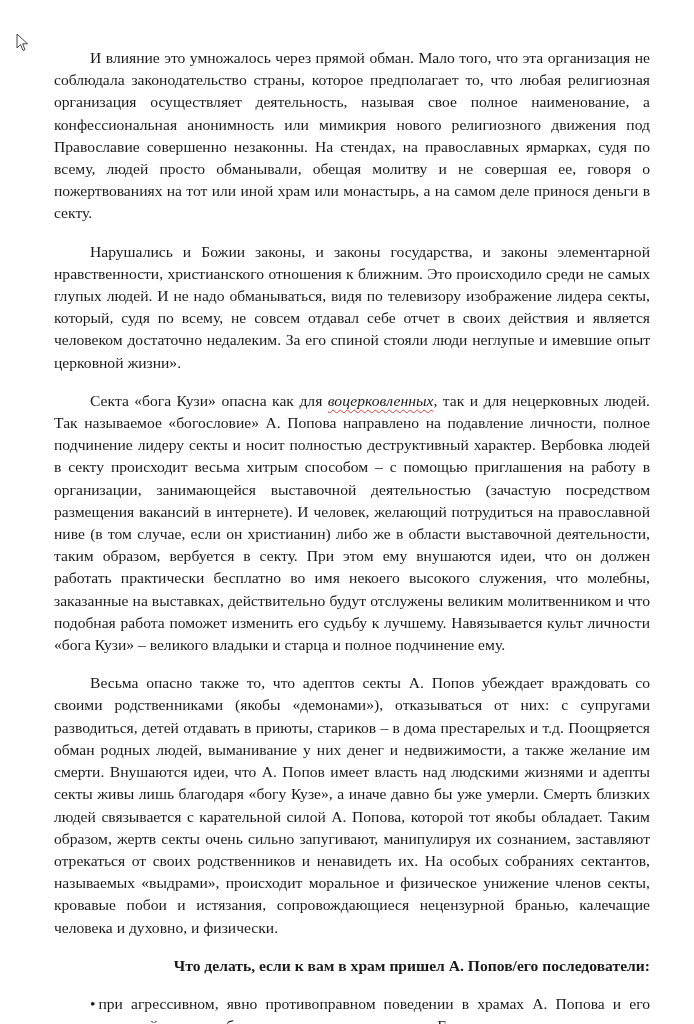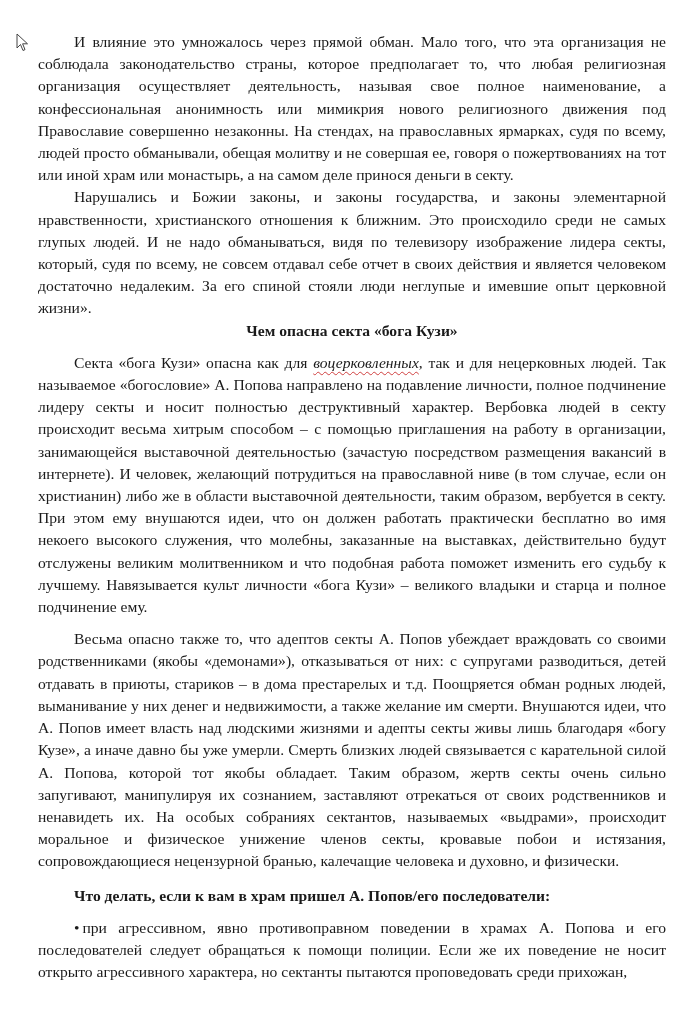--- a/index.html
+++ b/index.html
@@ -5,40 +5,39 @@
   html, body { margin: 0; padding: 0; background: #ffffff; }
   body {
     width: 694px; height: 1024px; overflow: hidden; position: relative;
     font-family: "Liberation Serif", "DejaVu Serif", serif;
     color: #1a1a1a;
   }
   .page {
     position: absolute; left: 38px; top: 31px; width: 628px;
     font-size: 15.6px; line-height: 22.2px;
   }
-  p { margin: 0; text-align: justify; text-indent: 36px; }
+  p { margin: 16px; text-align: justify; text-indent: 36px; }
   .gap { margin-top: 10px; }
   .heading-center { text-align: center; text-indent: 0; font-weight: bold; margin-bottom: 10px; }
-  .heading-left { font-weight: bold; text-align: left; margin-top: 12px; margin-bottom: 10px; }
+  .heading-left { font-weight: bold; text-align: right; margin-top: 12px; margin-bottom: 10px; }
   .squiggle { text-decoration: underline wavy #d04040; text-decoration-thickness: 1px; text-underline-offset: 3px; font-style: italic; }
   .cursor { position: absolute; left: 16px; top: 33px; width: 14px; height: 20px; }
   .bullet { margin-right: 3px; }
 </style>
 </head>
 <body>
 
 <svg class="cursor" viewBox="0 0 14 20">
   <path d="M1 1 L1 15 L4.5 11.5 L7 17.5 L9 16.6 L6.6 10.8 L11.5 10.8 Z" fill="#ffffff" stroke="#444" stroke-width="1"></path>
 </svg>
 
 <div class="page">
   <p>И влияние это умножалось через прямой обман. Мало того, что эта организация не соблюдала законодательство страны, которое предполагает то, что любая религиозная организация осуществляет деятельность, называя свое полное наименование, а конфессиональная анонимность или мимикрия нового религиозного движения под Православие совершенно незаконны. На стендах, на православных ярмарках, судя по всему, людей просто обманывали, обещая молитву и не совершая ее, говоря о пожертвованиях на тот или иной храм или монастырь, а на самом деле принося деньги в секту.</p>
   <p>Нарушались и Божии законы, и законы государства, и законы элементарной нравственности, христианского отношения к ближним. Это происходило среди не самых глупых людей. И не надо обманываться, видя по телевизору изображение лидера секты, который, судя по всему, не совсем отдавал себе отчет в своих действия и является человеком достаточно недалеким. За его спиной стояли люди неглупые и имевшие опыт церковной жизни».</p>
 
-  <p class="heading-center">Чем опасна секта «бога Кузи»</p>
 
   <p><span>Секта «бога Кузи» опасна как для </span><span class="squiggle">воцерковленных</span><span>, так и для нецерковных людей. Так называемое «богословие» А. Попова направлено на подавление личности, полное подчинение лидеру секты и носит полностью деструктивный характер. Вербовка людей в секту происходит весьма хитрым способом – с помощью приглашения на работу в организации, занимающейся выставочной деятельностью (зачастую посредством размещения вакансий в интернете). И человек, желающий потрудиться на православной ниве (в том случае, если он христианин) либо же в области выставочной деятельности, таким образом, вербуется в секту. При этом ему внушаются идеи, что он должен работать практически бесплатно во имя некоего высокого служения, что молебны, заказанные на выставках, действительно будут отслужены великим молитвенником и что подобная работа поможет изменить его судьбу к лучшему. Навязывается культ личности «бога Кузи» – великого владыки и старца и полное подчинение ему.</span></p>
 
   <p class="gap">Весьма опасно также то, что адептов секты А. Попов убеждает враждовать со своими родственниками (якобы «демонами»), отказываться от них: с супругами разводиться, детей отдавать в приюты, стариков – в дома престарелых и т.д. Поощряется обман родных людей, выманивание у них денег и недвижимости, а также желание им смерти. Внушаются идеи, что А. Попов имеет власть над людскими жизнями и адепты секты живы лишь благодаря «богу Кузе», а иначе давно бы уже умерли. Смерть близких людей связывается с карательной силой А. Попова, которой тот якобы обладает. Таким образом, жертв секты очень сильно запугивают, манипулируя их сознанием, заставляют отрекаться от своих родственников и ненавидеть их. На особых собраниях сектантов, называемых «выдрами», происходит моральное и физическое унижение членов секты, кровавые побои и истязания, сопровождающиеся нецензурной бранью, калечащие человека и духовно, и физически.</p>
 
 
   <p class="heading-left">Что делать, если к вам в храм пришел А. Попов/его последователи:</p>
 
   <p><span class="bullet">•</span><span>при агрессивном, явно противоправном поведении в храмах А. Попова и его последователей следует обращаться к помощи полиции. Если же их поведение не носит открыто агрессивного характера, но сектанты пытаются проповедовать среди прихожан,</span></p>
 </div>

